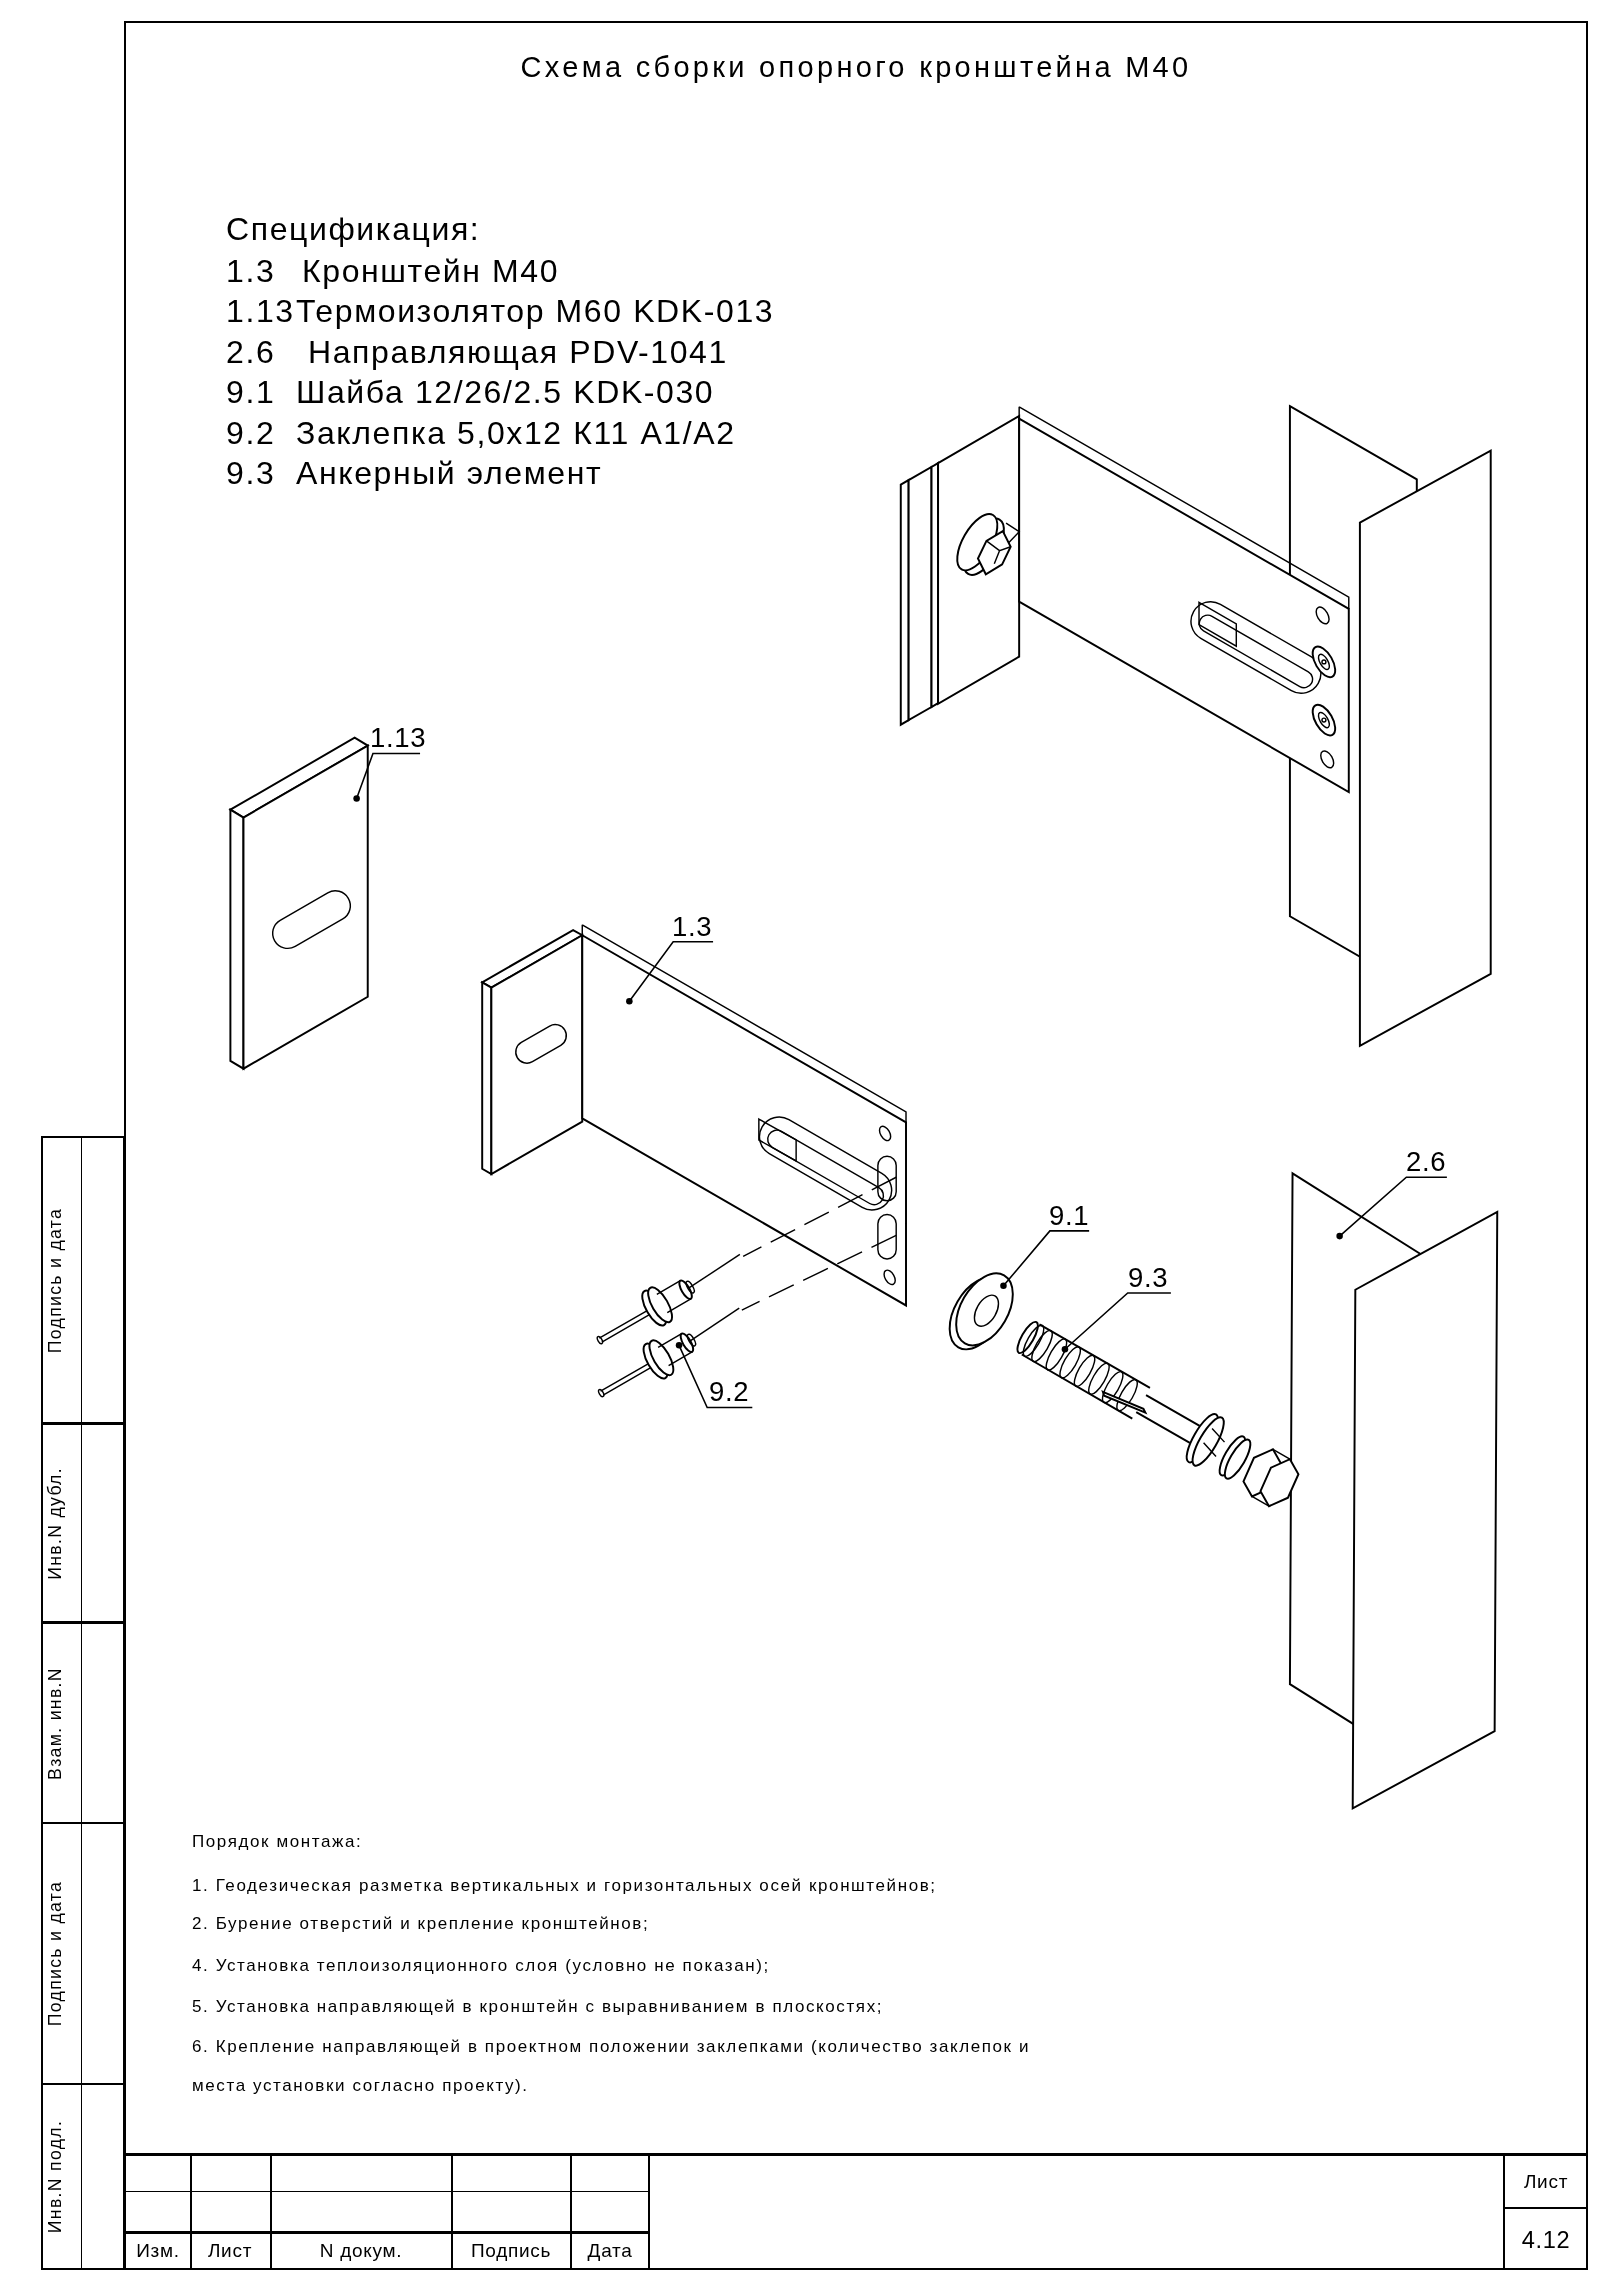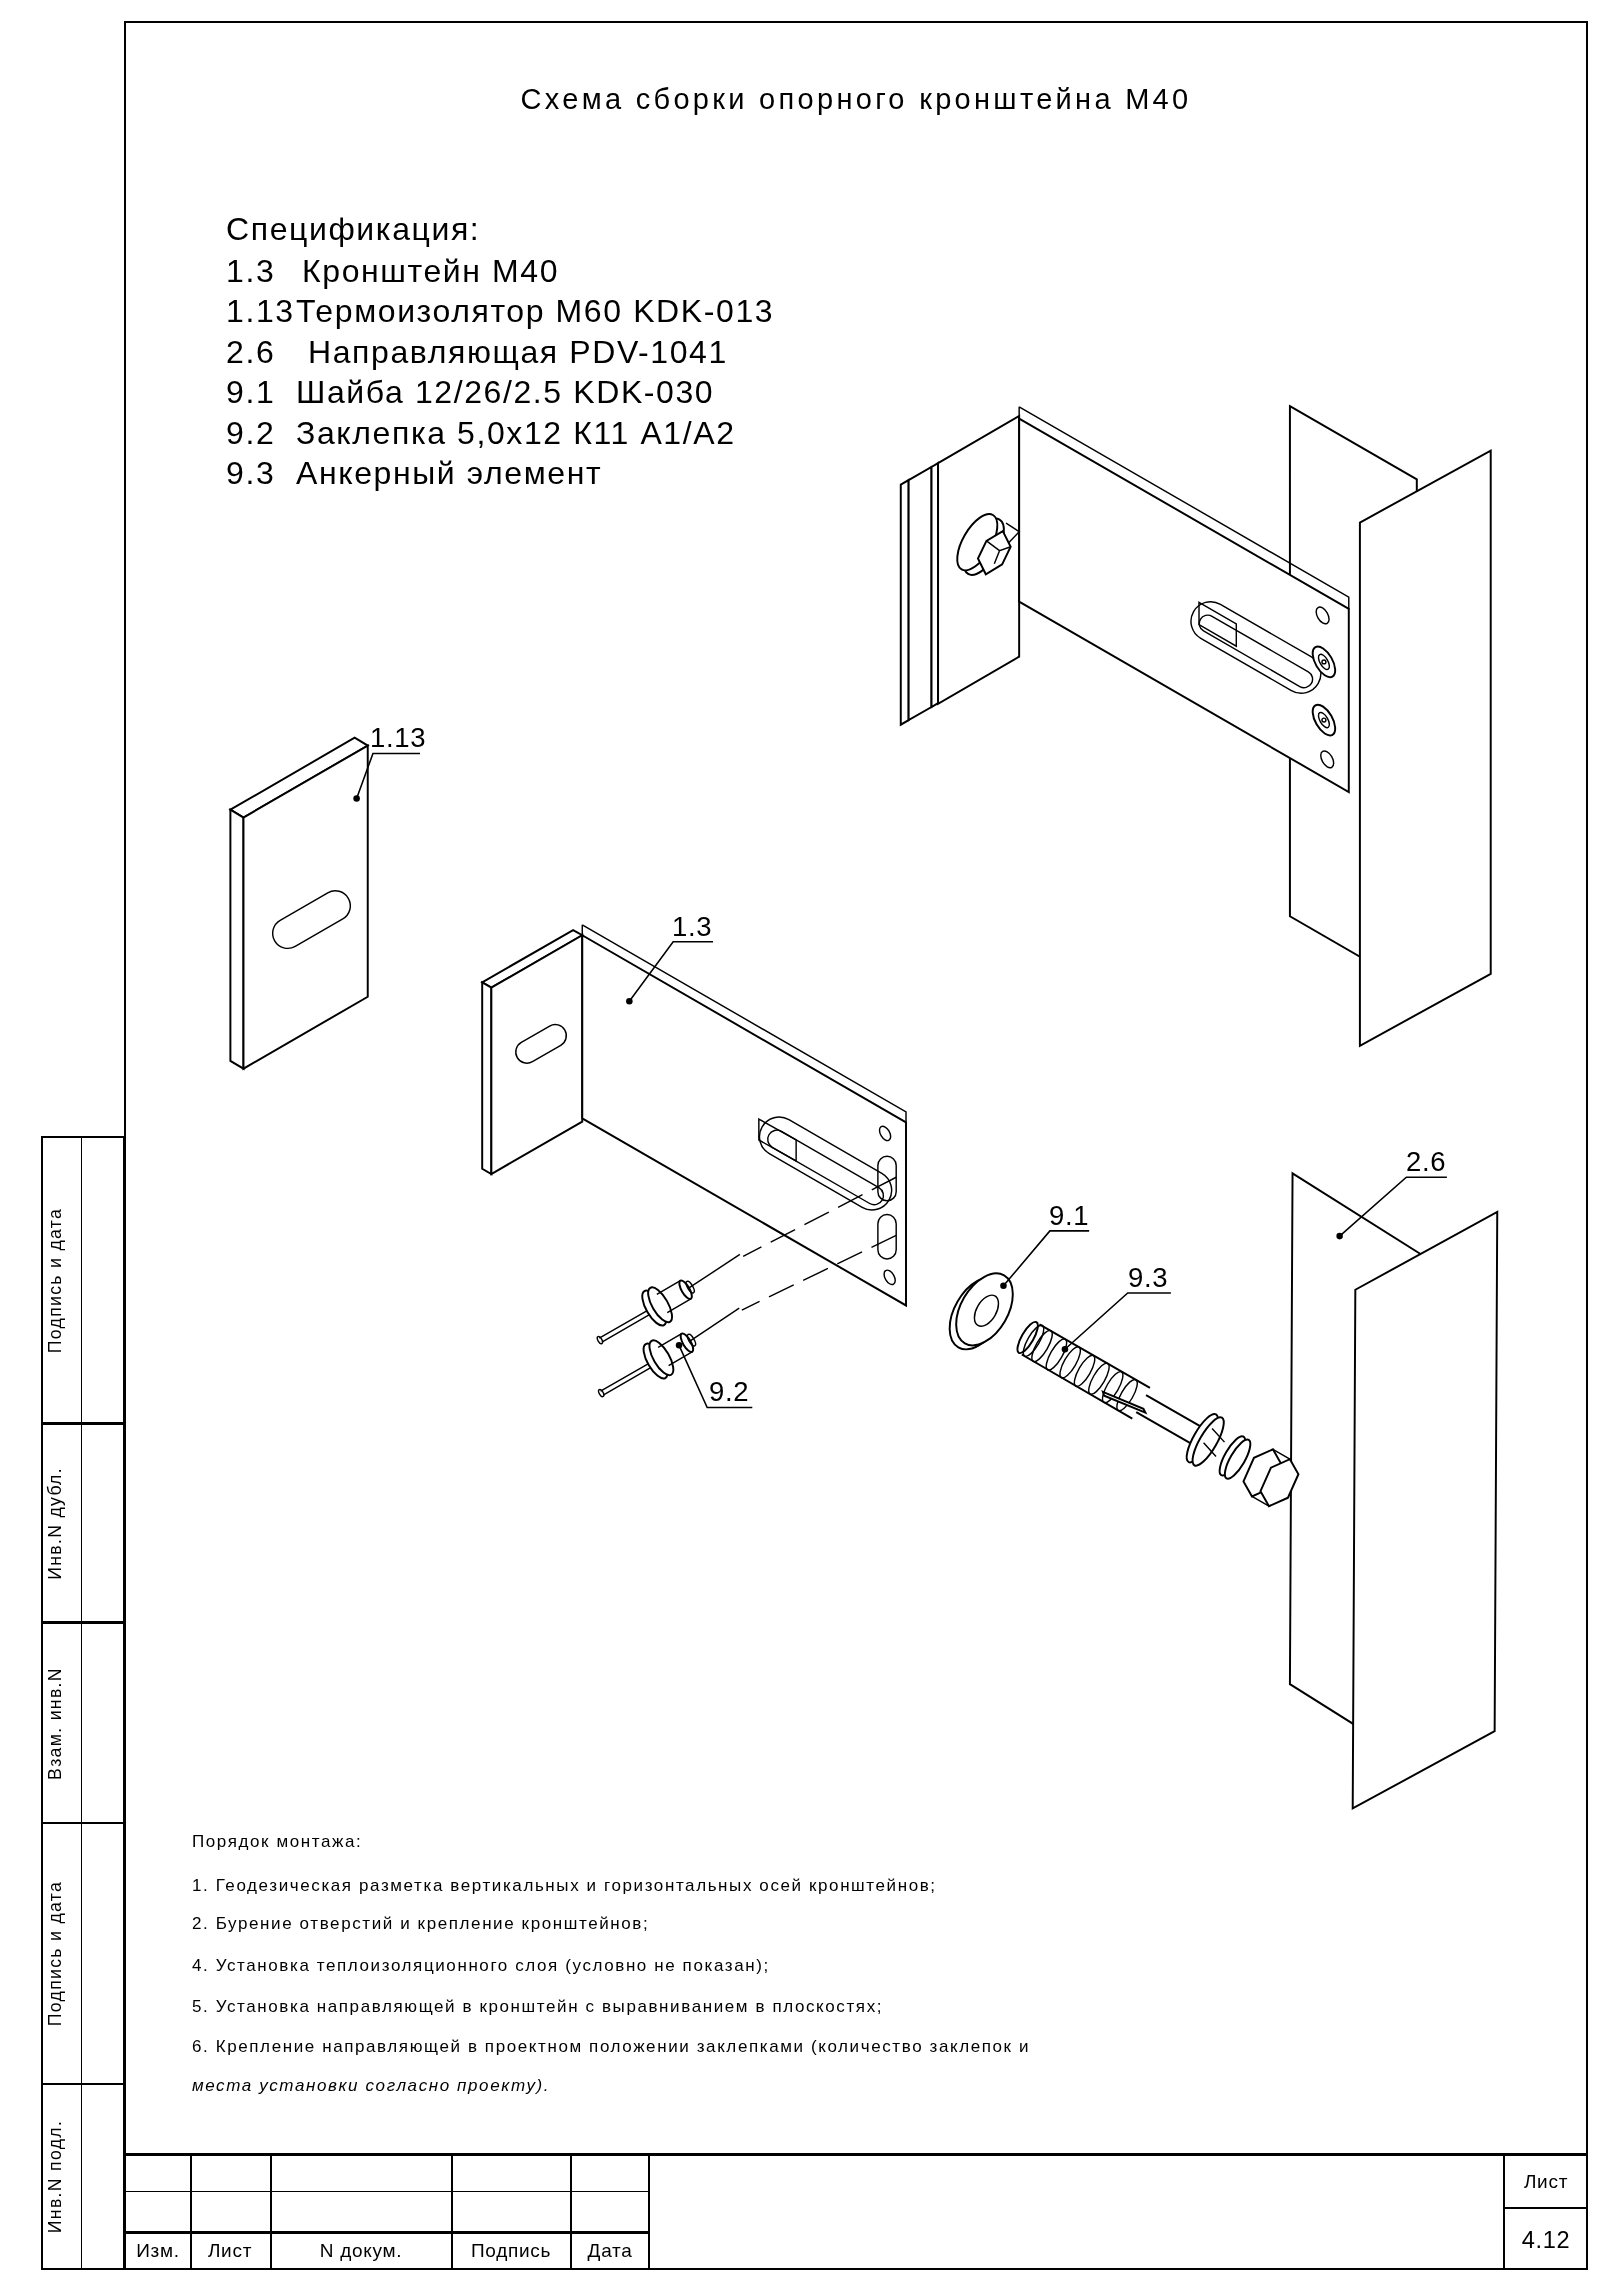--- a/index.html
+++ b/index.html
@@ -7,21 +7,21 @@
   .abs{position:absolute;}
   .line{position:absolute;background:#000;}
   
   #frame{left:124px;top:21px;width:1464px;height:2249px;border:2.6px solid #000;box-sizing:border-box;}
   
   .side-cell{position:absolute;left:41px;width:84px;border:2px solid #000;box-sizing:border-box;}
   .side-label{position:absolute;left:-7.9px;top:0;width:41px;height:100%;display:flex;align-items:center;justify-content:center;}
   .side-label span{transform:rotate(-90deg);white-space:nowrap;font-size:17.7px;letter-spacing:1.3px;}
   #side-divider{left:81px;top:1136px;width:1.3px;height:1134px;}
   
-  #doc-title{left:124px;top:51px;width:1464px;text-align:center;font-size:29px;letter-spacing:3.3px;margin-top:32px;}
+  #doc-title{left:124px;top:51px;width:1464px;text-align:center;font-size:29px;letter-spacing:3.3px;}
   .spec-line{position:absolute;font-size:32px;letter-spacing:1.6px;white-space:nowrap;}
   .instr-line{position:absolute;left:192px;font-size:17px;letter-spacing:1.6px;white-space:nowrap;}
   .callout{position:absolute;font-size:27.5px;letter-spacing:0.7px;white-space:nowrap;}
   .tb-label{position:absolute;font-size:19px;letter-spacing:0.7px;text-align:center;transform:translateX(-50%);white-space:nowrap;}
   #sheet-label{left:1546px;top:2171px;}
   #sheet-number{left:1546px;top:2227px;font-size:23.6px;}
   svg{position:absolute;left:0;top:0;}
   .ln{stroke:#000;fill:none;stroke-width:3;}
   .fc{stroke:#000;fill:#fff;stroke-width:3;}
   .thin{stroke:#000;fill:none;stroke-width:2.2;}
@@ -242,14 +242,14 @@
 <div class="callout" style="left:1049px;top:1200px;">9.1</div>
 <div class="callout" style="left:1128px;top:1262px;">9.3</div>
 <div class="callout" style="left:1406px;top:1146px;">2.6</div>
 
 <div class="instr-line" style="top:1832px;">Порядок монтажа:</div>
 <div class="instr-line" style="top:1876px;">1. Геодезическая разметка вертикальных и горизонтальных осей кронштейнов;</div>
 <div class="instr-line" style="top:1914px;">2. Бурение отверстий и крепление кронштейнов;</div>
 <div class="instr-line" style="top:1956px;">4. Установка теплоизоляционного слоя (условно не показан);</div>
 <div class="instr-line" style="top:1997px;">5. Установка направляющей в кронштейн с выравниванием в плоскостях;</div>
 <div class="instr-line" style="top:2037px;">6. Крепление направляющей в проектном положении заклепками (количество заклепок и</div>
-<div class="instr-line" style="top:2076px;font-style:italic;">места установки согласно проекту).</div>
+<div class="instr-line" style="top:2076px;">места установки согласно проекту).</div>
 
 
 </body></html>

